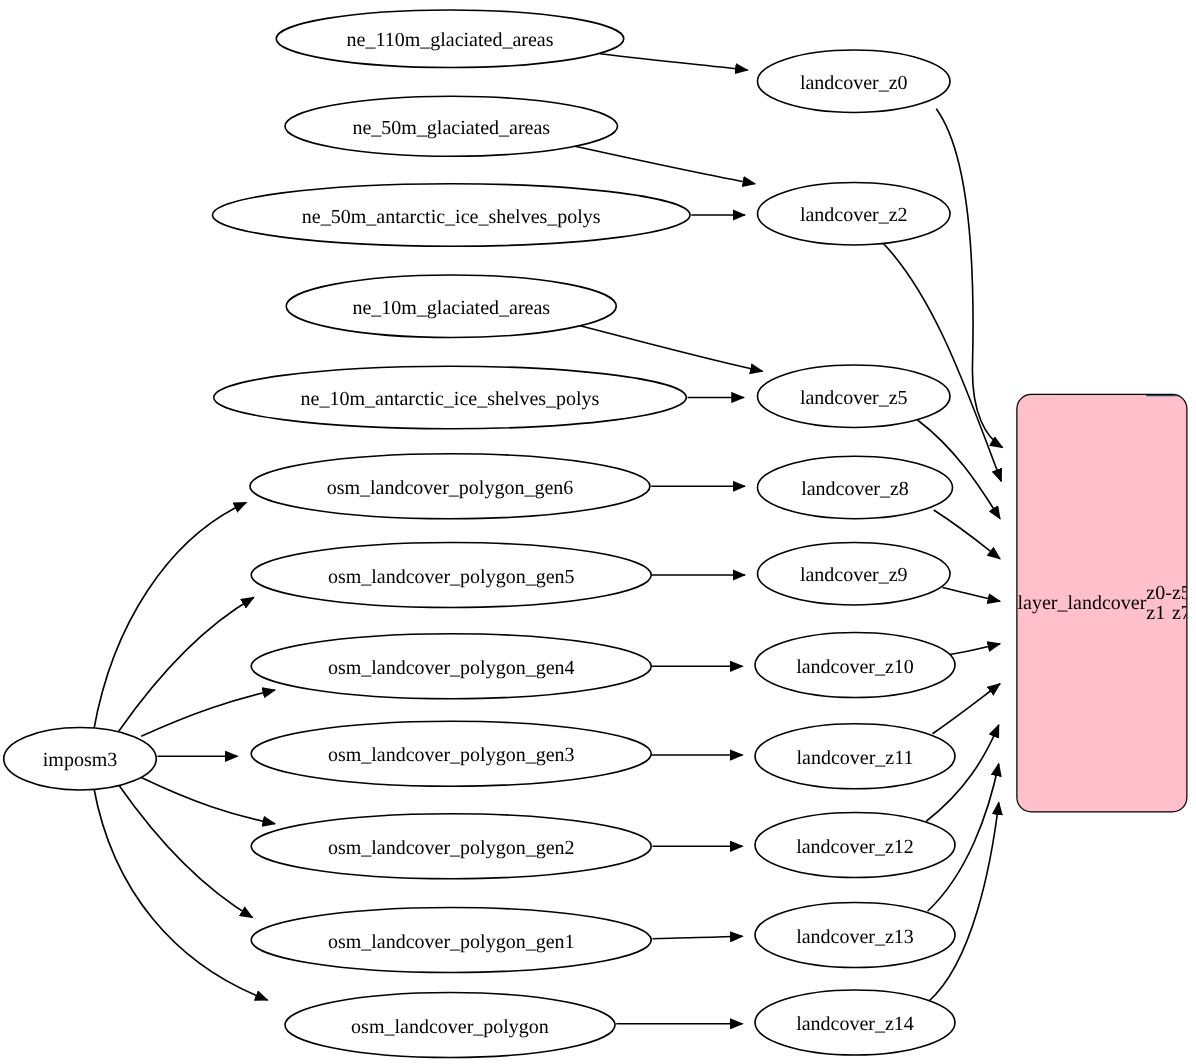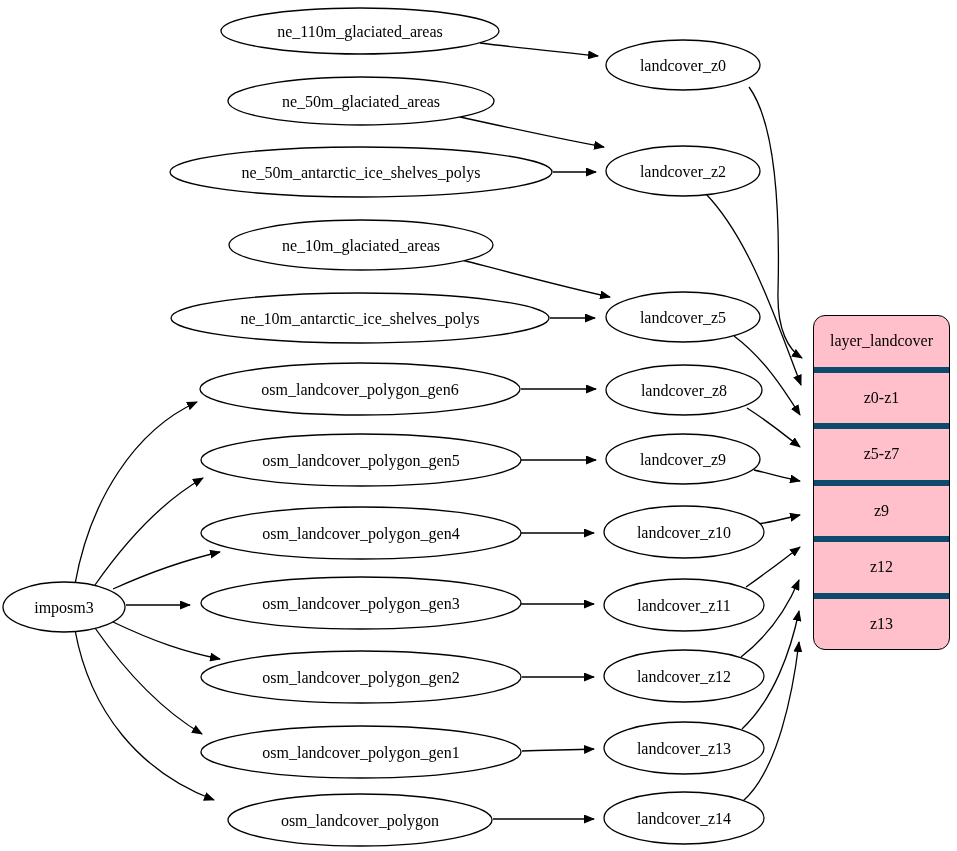--- a/index.html
+++ b/index.html
@@ -16,28 +16,28 @@
   svg.graph text{
     font-family:"Liberation Serif","DejaVu Serif",serif;
     font-size:16px;fill:#000000;text-anchor:middle;
   }
   .record{
     position:absolute;left:813px;top:315px;width:137px;height:335px;
     box-sizing:border-box;
     background:#ffc0cb;
     border:1.5px solid #000000;
     border-radius:12px;
-    display:flex;flex-direction:column;
+    display:flex;
     overflow:hidden;
   }
   .record .row{
     flex:1 1 0;
     display:flex;align-items:center;justify-content:center;
     font-size:16px;color:#000000;
-    border-top:6px solid #0c4a6e;
+    border-top:1px solid #0c4a6e;
     line-height:1;
   }
   .record .row:first-child{border-top:none;}
 </style>
 </head>
 <body>
 
 <div class="stage">
 
   <svg class="graph" width="957" height="851" viewBox="0 0 957 851">

